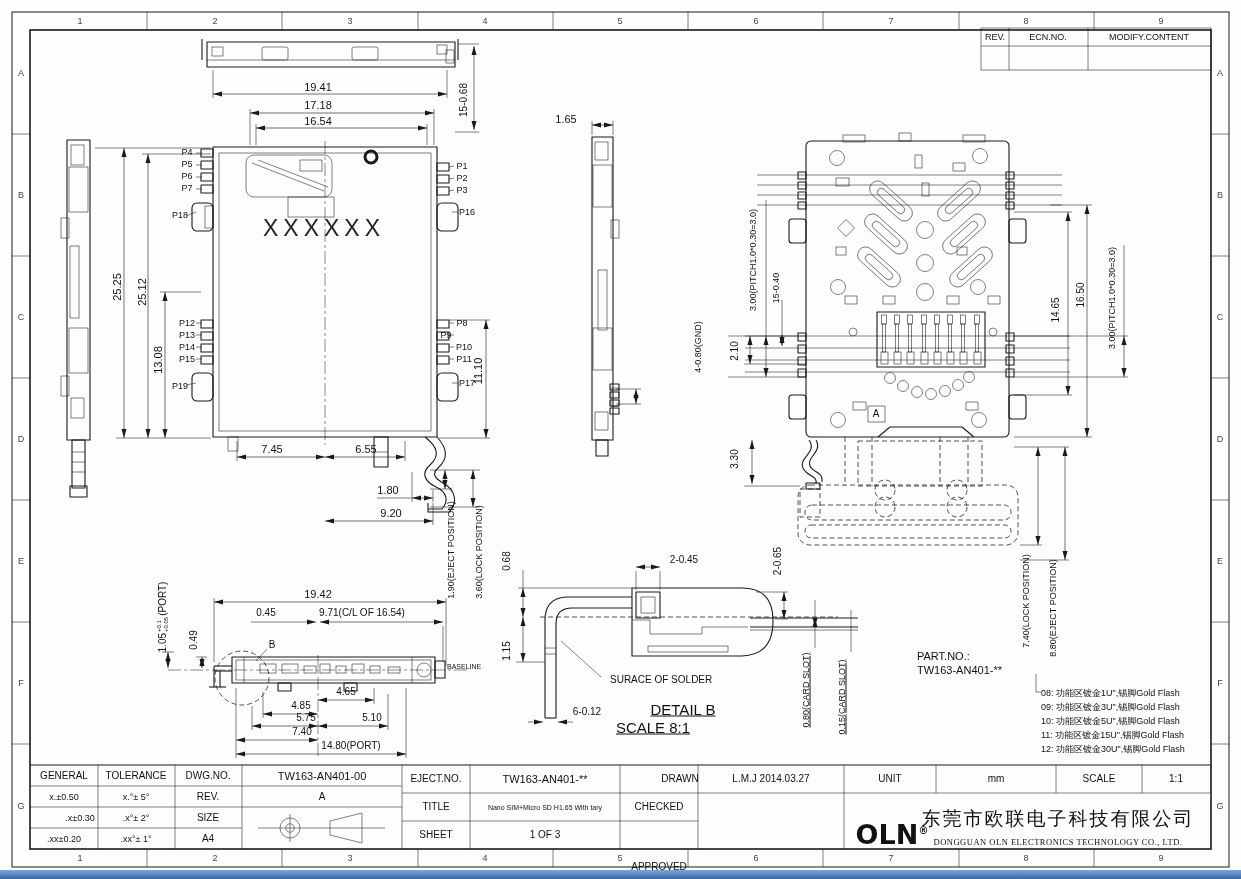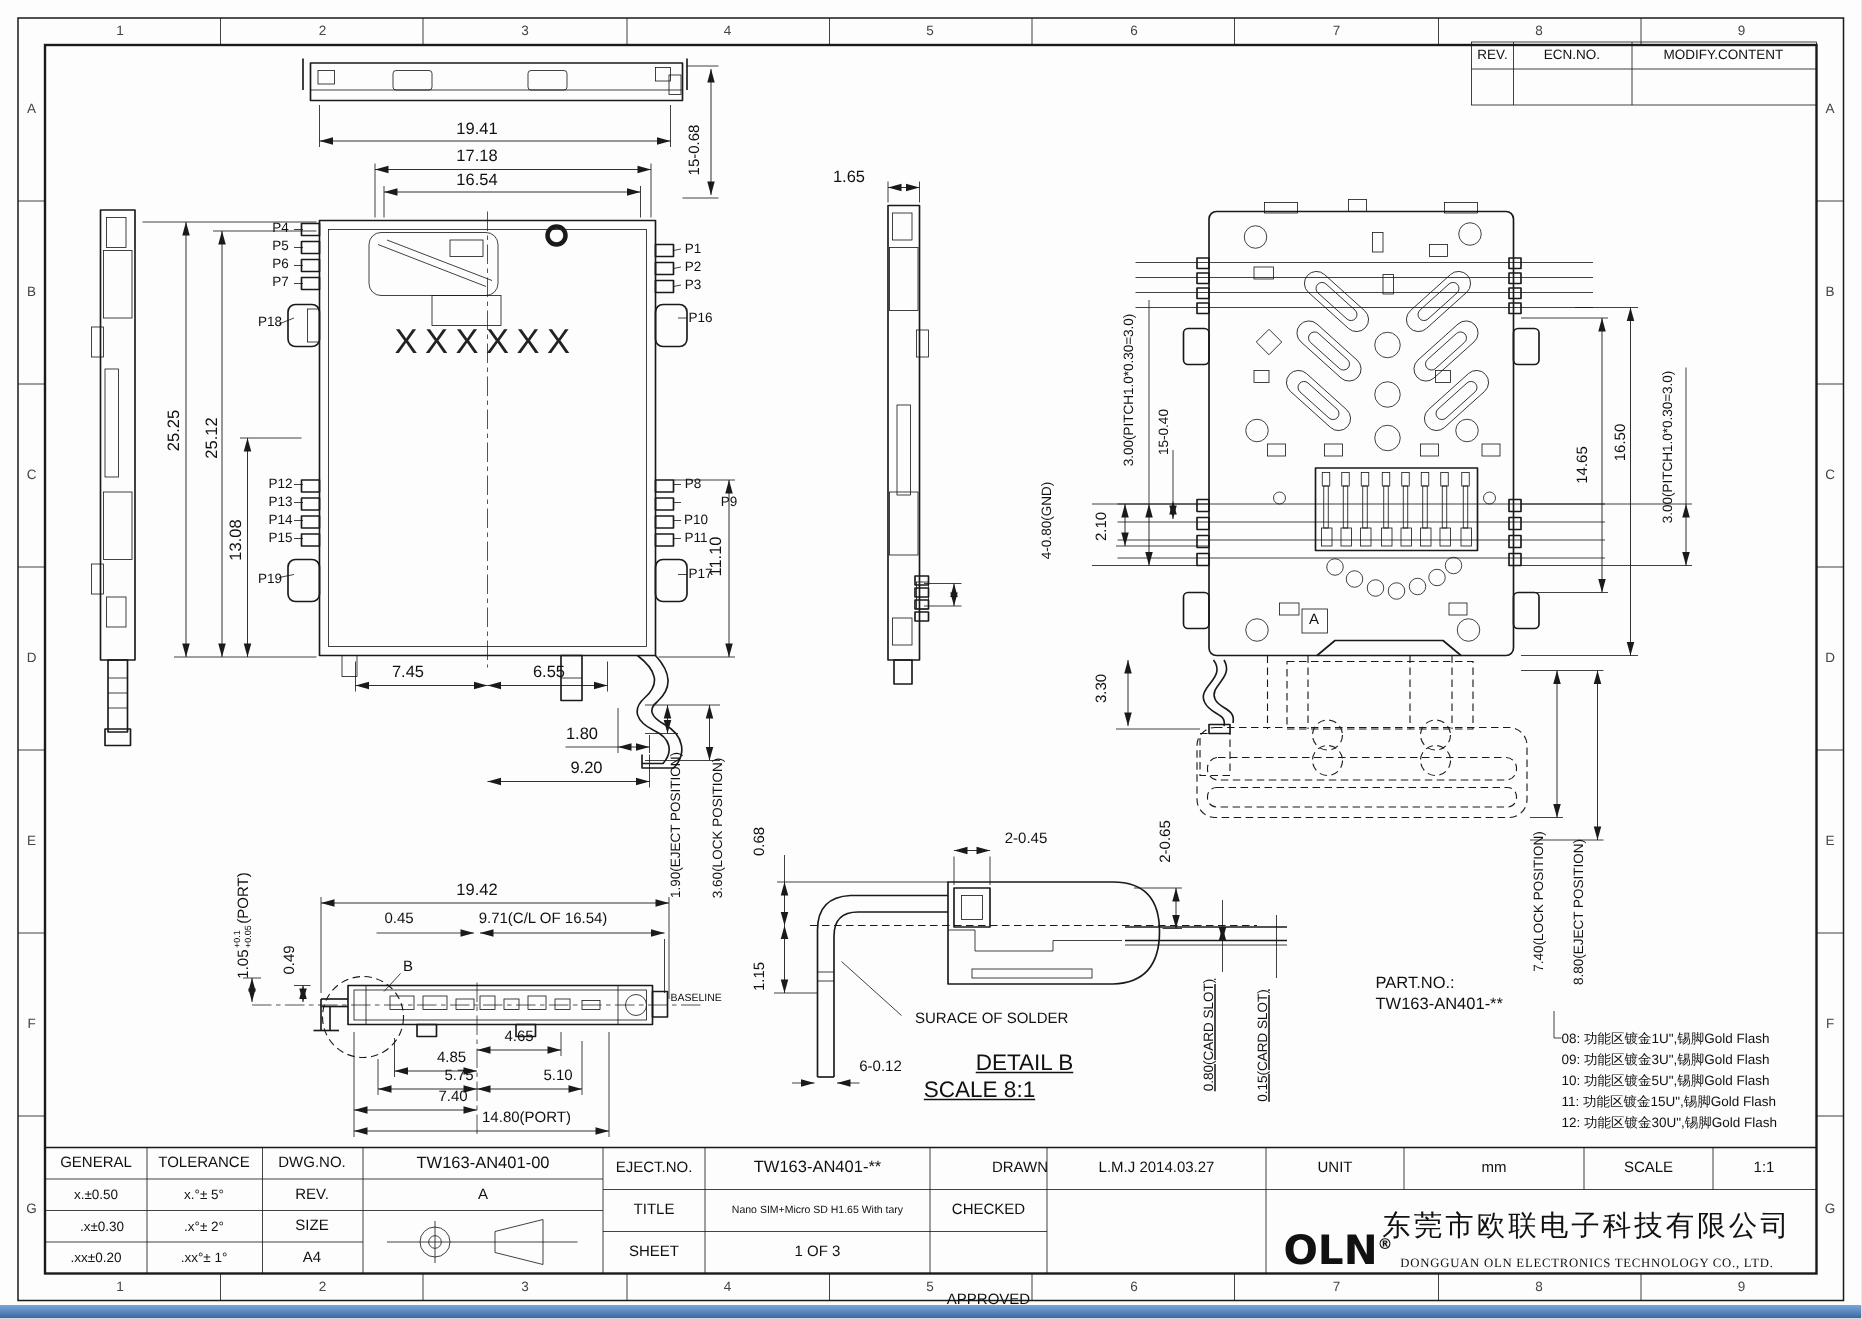--- a/index.html
+++ b/index.html
@@ -571,21 +571,21 @@
 <div class="lbl f9" style="left:462px;top:166px">P1</div>
 <div class="lbl f9" style="left:462px;top:178px">P2</div>
 <div class="lbl f9" style="left:462px;top:190px">P3</div>
 <div class="lbl f9" style="left:467px;top:212px">P16</div>
 <div class="lbl f9" style="left:187px;top:323px">P12</div>
 <div class="lbl f9" style="left:187px;top:335px">P13</div>
 <div class="lbl f9" style="left:187px;top:347px">P14</div>
 <div class="lbl f9" style="left:187px;top:359px">P15</div>
 <div class="lbl f9" style="left:180px;top:386px">P19</div>
 <div class="lbl f9" style="left:462px;top:323px">P8</div>
-<div class="lbl f9" style="left:486px;top:335px">P9</div>
+<div class="lbl f9" style="left:446px;top:335px">P9</div>
 <div class="lbl f9" style="left:464px;top:347px">P10</div>
 <div class="lbl f9" style="left:464px;top:359px">P11</div>
 <div class="lbl f9" style="left:467px;top:383px">P17</div>
 <div class="lbl v" style="left:117px;top:287px">25.25</div>
 <div class="lbl v" style="left:142px;top:292px">25.12</div>
 <div class="lbl v" style="left:158px;top:360px">13.08</div>
 <div class="lbl v" style="left:478px;top:371px">11.10</div>
 <div class="lbl" style="left:272px;top:449px">7.45</div>
 <div class="lbl" style="left:366px;top:449px">6.55</div>
 <div class="lbl" style="left:388px;top:490px">1.80</div>
@@ -654,21 +654,21 @@
 <div class="lbl v f9 u" style="left:842px;top:697px">0.15(CARD SLOT)</div>
 </div>
 
 <div>
 <div class="lbl f10" style="left:64px;top:776px">GENERAL</div>
 <div class="lbl f10" style="left:136px;top:776px">TOLERANCE</div>
 <div class="lbl f10" style="left:208px;top:776px">DWG.NO.</div>
 <div class="lbl" style="left:322px;top:776px">TW163-AN401-00</div>
 <div class="lbl f9" style="left:64px;top:797px">x.±0.50</div>
 <div class="lbl f9" style="left:136px;top:797px">x.°± 5°</div>
-<div class="lbl f9" style="left:68px;top:818px">.x±0.30</div>
+<div class="lbl f9" style="left:80px;top:818px">.x±0.30</div>
 <div class="lbl f9" style="left:136px;top:818px">.x°± 2°</div>
 <div class="lbl f9" style="left:64px;top:839px">.xx±0.20</div>
 <div class="lbl f9" style="left:136px;top:839px">.xx°± 1°</div>
 <div class="lbl f10" style="left:208px;top:797px">REV.</div>
 <div class="lbl f10" style="left:322px;top:797px">A</div>
 <div class="lbl f10" style="left:208px;top:818px">SIZE</div>
 <div class="lbl f10" style="left:208px;top:839px">A4</div>
 <div class="lbl f10" style="left:436px;top:779px">EJECT.NO.</div>
 <div class="lbl" style="left:545px;top:779px">TW163-AN401-**</div>
 <div class="lbl f10" style="left:436px;top:807px">TITLE</div>

